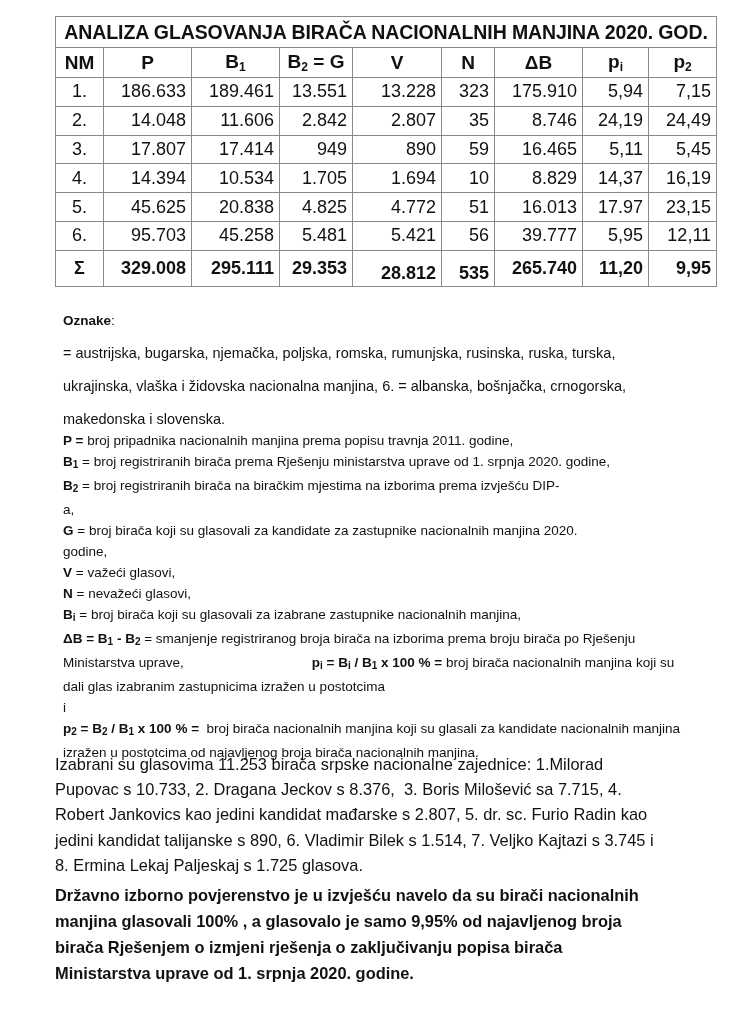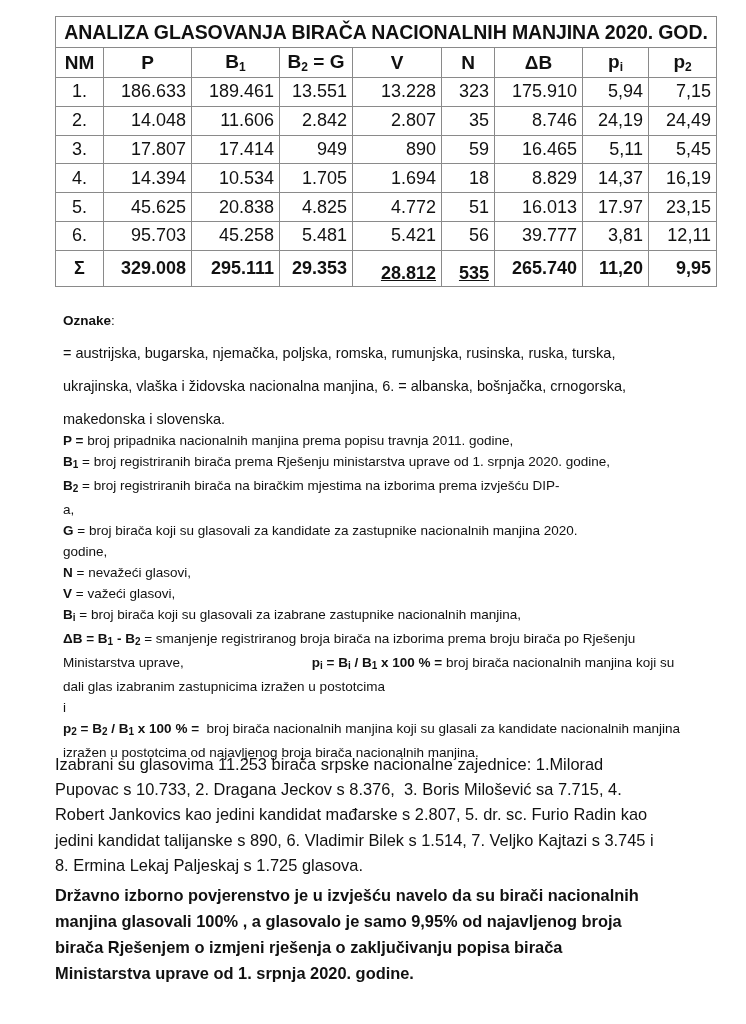--- a/index.html
+++ b/index.html
@@ -7,21 +7,21 @@
          font-family: "Liberation Sans", sans-serif; color: #111; }
   .tbl { position: absolute; left: 55px; top: 16px; width: 661px;
          border-collapse: collapse; table-layout: fixed; }
   .tbl td, .tbl th { border: 1px solid #8a8a8a; padding: 0 5px; white-space: nowrap; }
   .tbl .title { height: 30px; font-size: 19.5px; font-weight: bold; text-align: center; letter-spacing: -0.1px; padding: 0 2px; }
   .tbl th { height: 29px; font-size: 19px; font-weight: bold; text-align: center; }
   .tbl th sub { font-size: 12px; vertical-align: -3px; }
   .tbl td.c { height: 27.8px; font-size: 18px; text-align: right; }
   .tbl td.nm { text-align: center; }
   .tbl tr.sum td { height: 33px; font-weight: bold; font-size: 18px; }
-  .tbl tr.sum td.low { vertical-align: bottom; padding-bottom: 2px; text-decoration: underline; }
+  .tbl tr.sum td.low { vertical-align: bottom; padding-bottom: 2px; }
   .legend { position: absolute; left: 63px; top: 310px; width: 660px; font-size: 13.5px; line-height: 21px; }
   .legend .l { display: block; white-space: nowrap; }
   .legend .lbig { font-size: 14.5px; line-height: 22px; white-space: normal; margin-top: 11px; }
   .legend b sub, .legend b sub { font-size: 10px; vertical-align: -2px; }
   .legend .gap { display: inline-block; width: 128px; }
   .para { position: absolute; left: 55px; top: 752px; width: 660px; font-size: 16.4px; line-height: 25.2px; }
   .para .bold { font-weight: bold; margin-top: 4px; }
   .para .bold span { display: block; line-height: 26px; }
   .para .n span { display: block; white-space: nowrap; }
 </style>
@@ -87,21 +87,21 @@
     <td class="c">16.465</td>
     <td class="c">5,11</td>
     <td class="c">5,45</td>
   </tr>
   <tr>
     <td class="c nm">4.</td>
     <td class="c">14.394</td>
     <td class="c">10.534</td>
     <td class="c">1.705</td>
     <td class="c">1.694</td>
-    <td class="c">18</td>
+    <td class="c">10</td>
     <td class="c">8.829</td>
     <td class="c">14,37</td>
     <td class="c">16,19</td>
   </tr>
   <tr>
     <td class="c nm">5.</td>
     <td class="c">45.625</td>
     <td class="c">20.838</td>
     <td class="c">4.825</td>
     <td class="c">4.772</td>
@@ -111,21 +111,21 @@
     <td class="c">23,15</td>
   </tr>
   <tr>
     <td class="c nm">6.</td>
     <td class="c">95.703</td>
     <td class="c">45.258</td>
     <td class="c">5.481</td>
     <td class="c">5.421</td>
     <td class="c">56</td>
     <td class="c">39.777</td>
-    <td class="c">3,81</td>
+    <td class="c">5,95</td>
     <td class="c">12,11</td>
   </tr>
   <tr class="sum">
     <td class="c nm">Σ</td>
     <td class="c">329.008</td>
     <td class="c">295.111</td>
     <td class="c">29.353</td>
     <td class="c low">28.812</td>
     <td class="c low">535</td>
     <td class="c">265.740</td>
@@ -139,22 +139,22 @@
   <span class="l"><b>Oznake</b><span>:</span></span>
   <span class="l lbig">= austrijska, bugarska, njemačka, poljska, romska, rumunjska, rusinska, ruska, turska,</span>
   <span class="l lbig">ukrajinska, vlaška i židovska nacionalna manjina, 6. = albanska, bošnjačka, crnogorska,</span>
   <span class="l lbig">makedonska i slovenska.</span>
   <span class="l"><b>P =</b><span> broj pripadnika nacionalnih manjina prema popisu travnja 2011. godine,</span></span>
   <span class="l"><b><span>B</span><sub>1</sub></b><span> = broj registriranih birača prema Rješenju ministarstva uprave od 1. srpnja 2020. godine,</span></span>
   <span class="l"><b><span>B</span><sub>2</sub></b><span> = broj registriranih birača na biračkim mjestima na izborima prema izvješću DIP-</span></span>
   <span class="l">a,</span>
   <span class="l"><b>G</b><span> = broj birača koji su glasovali za kandidate za zastupnike nacionalnih manjina 2020.</span></span>
   <span class="l">godine,</span>
+  <span class="l"><b>V</b><span> = važeći glasovi,</span></span>
   <span class="l"><b>N</b><span> = nevažeći glasovi,</span></span>
-  <span class="l"><b>V</b><span> = važeći glasovi,</span></span>
   <span class="l"><b><span>B</span><sub>i</sub></b><span> = broj birača koji su glasovali za izabrane zastupnike nacionalnih manjina,</span></span>
   <span class="l"><b><span>ΔB = B</span><sub>1</sub><span> - B</span><sub>2</sub></b><span> = smanjenje registriranog broja birača na izborima prema broju birača po Rješenju</span></span>
   <span class="l"><span>Ministarstva uprave,</span><span class="gap"></span><b><span>p</span><sub>i</sub><span> = B</span><sub>i</sub><span> / B</span><sub>1</sub><span> x 100 % =</span></b><span> broj birača nacionalnih manjina koji su</span></span>
   <span class="l">dali glas izabranim zastupnicima izražen u postotcima</span>
   <span class="l">i</span>
   <span class="l"><b><span>p</span><sub>2</sub><span> = B</span><sub>2</sub><span> / B</span><sub>1</sub><span> x 100 % =</span></b><span style="white-space:pre">  broj birača nacionalnih manjina koji su glasali za kandidate nacionalnih manjina</span></span>
   <span class="l">izražen u postotcima od najavljenog broja birača nacionalnih manjina.</span>
 </div>
 
 <div class="para">

